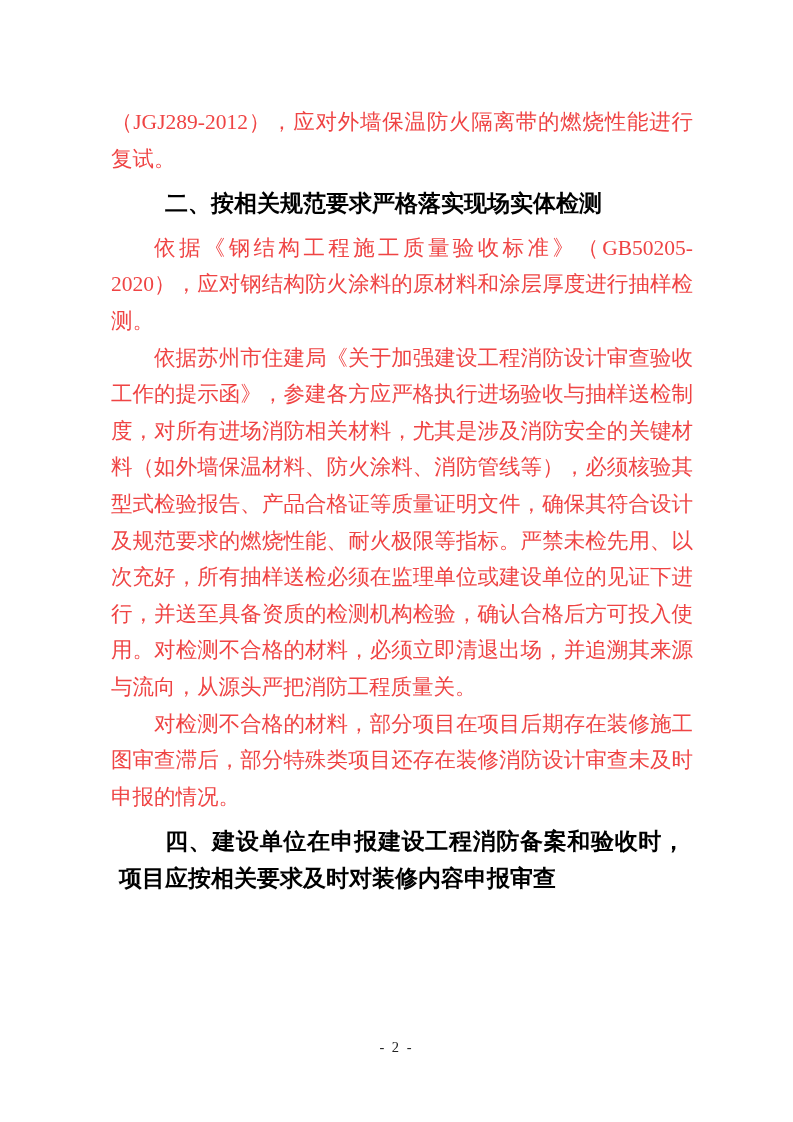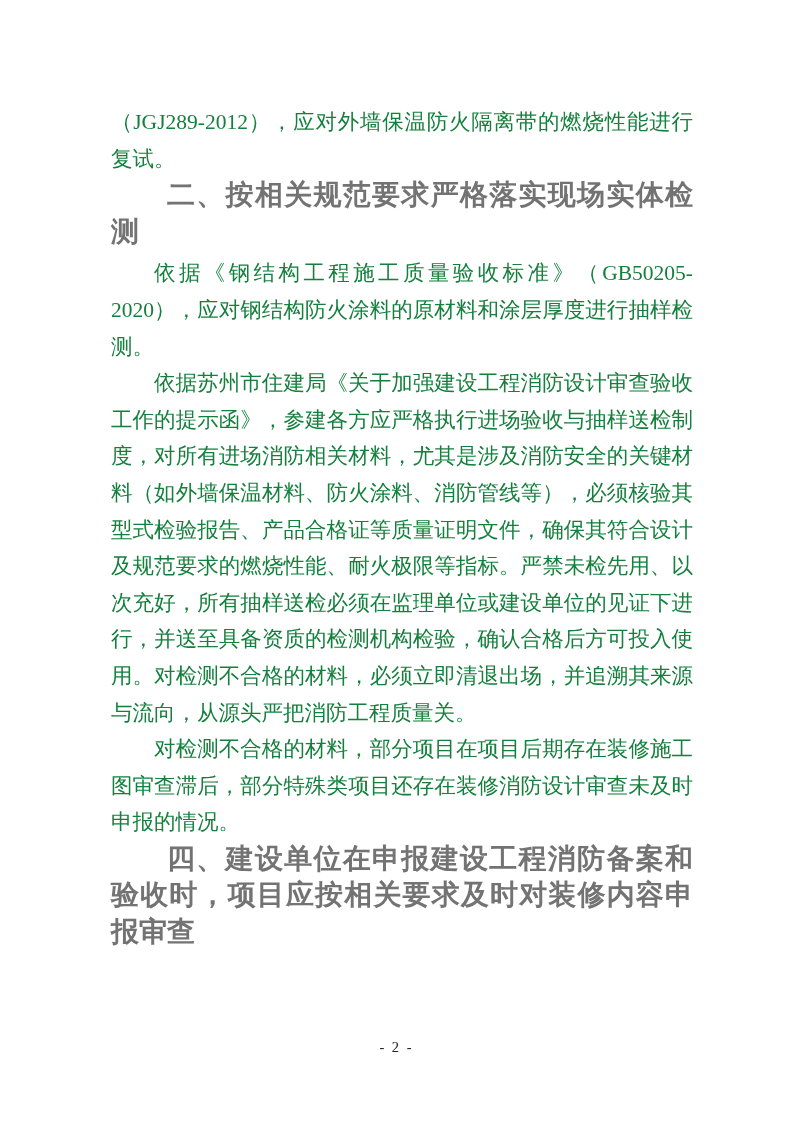--- a/index.html
+++ b/index.html
@@ -23,39 +23,39 @@
     width: 582px;
   }
   .para {
     margin: 0;
     font-size: 21.5px;
     line-height: 36.6px;
     text-align: justify;
     text-justify: inter-ideograph;
     text-indent: 2em;
     font-weight: 400;
-    color: #15803d;
+    color: #ef4444;
     word-break: break-word;
   }
   .para.no-indent {
     text-indent: 0;
   }
   .gap-before {
     margin-top: 5px;
   }
   .heading {
-    margin: 0;
-    font-size: 28px;
+    margin: 8px;
+    font-size: 23px;
     line-height: 36.6px;
     text-align: justify;
     text-justify: inter-ideograph;
     text-indent: 2em;
     font-weight: 700;
     font-family: "Liberation Sans", "DejaVu Sans", sans-serif;
-    color: #737373;
+    color: #000000;
     word-break: break-word;
   }
   .page-number {
     position: absolute;
     left: 0;
     right: 0;
     top: 1037px;
     text-align: center;
     font-size: 14.5px;
     line-height: 20px;

